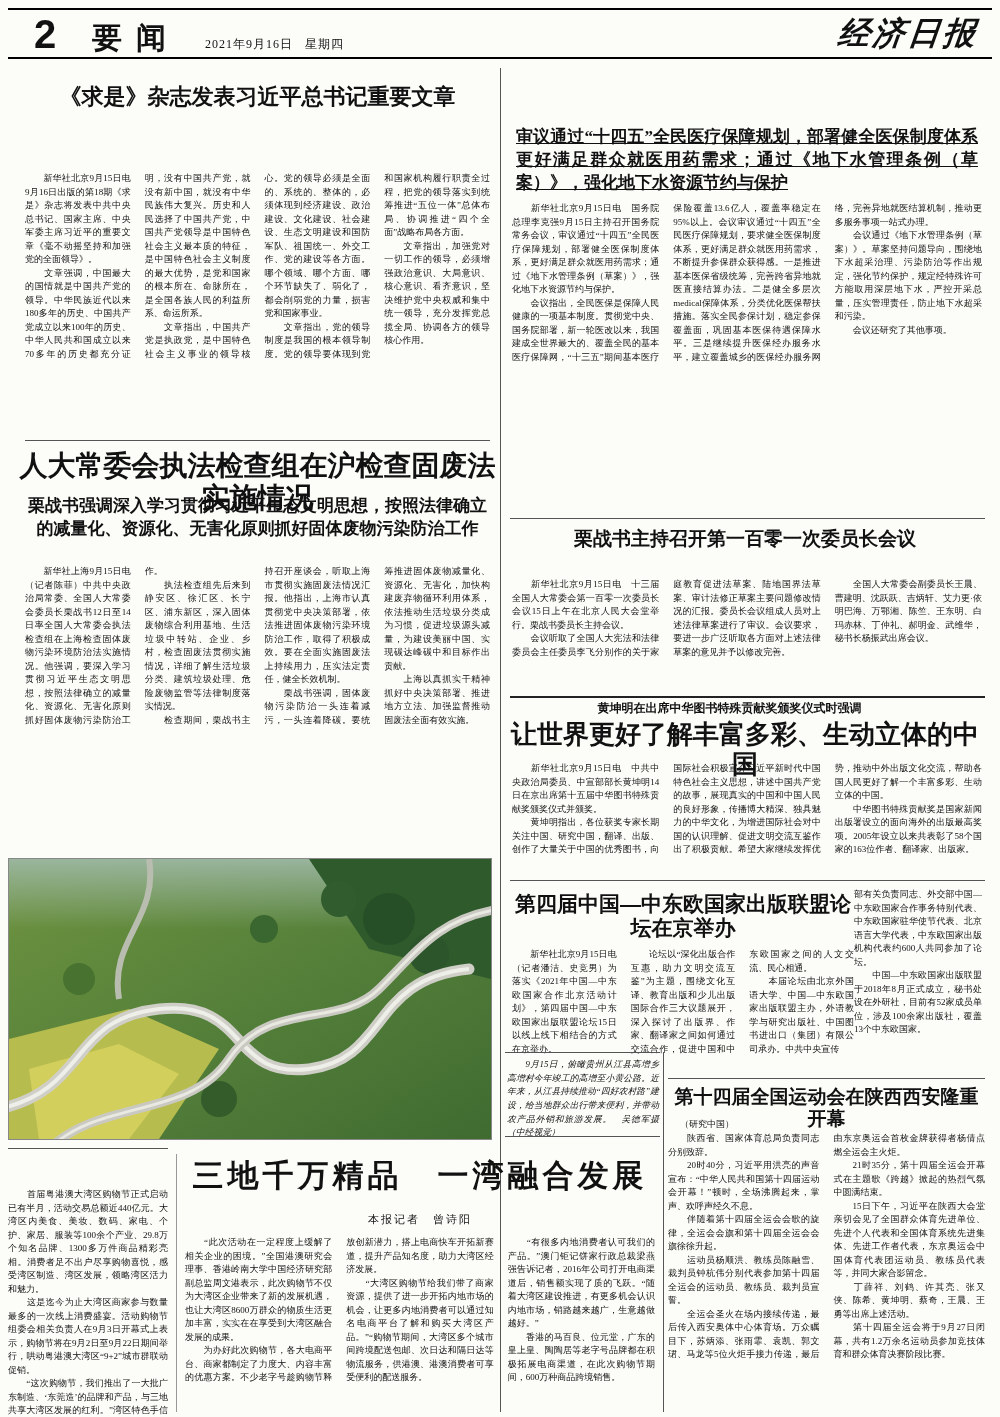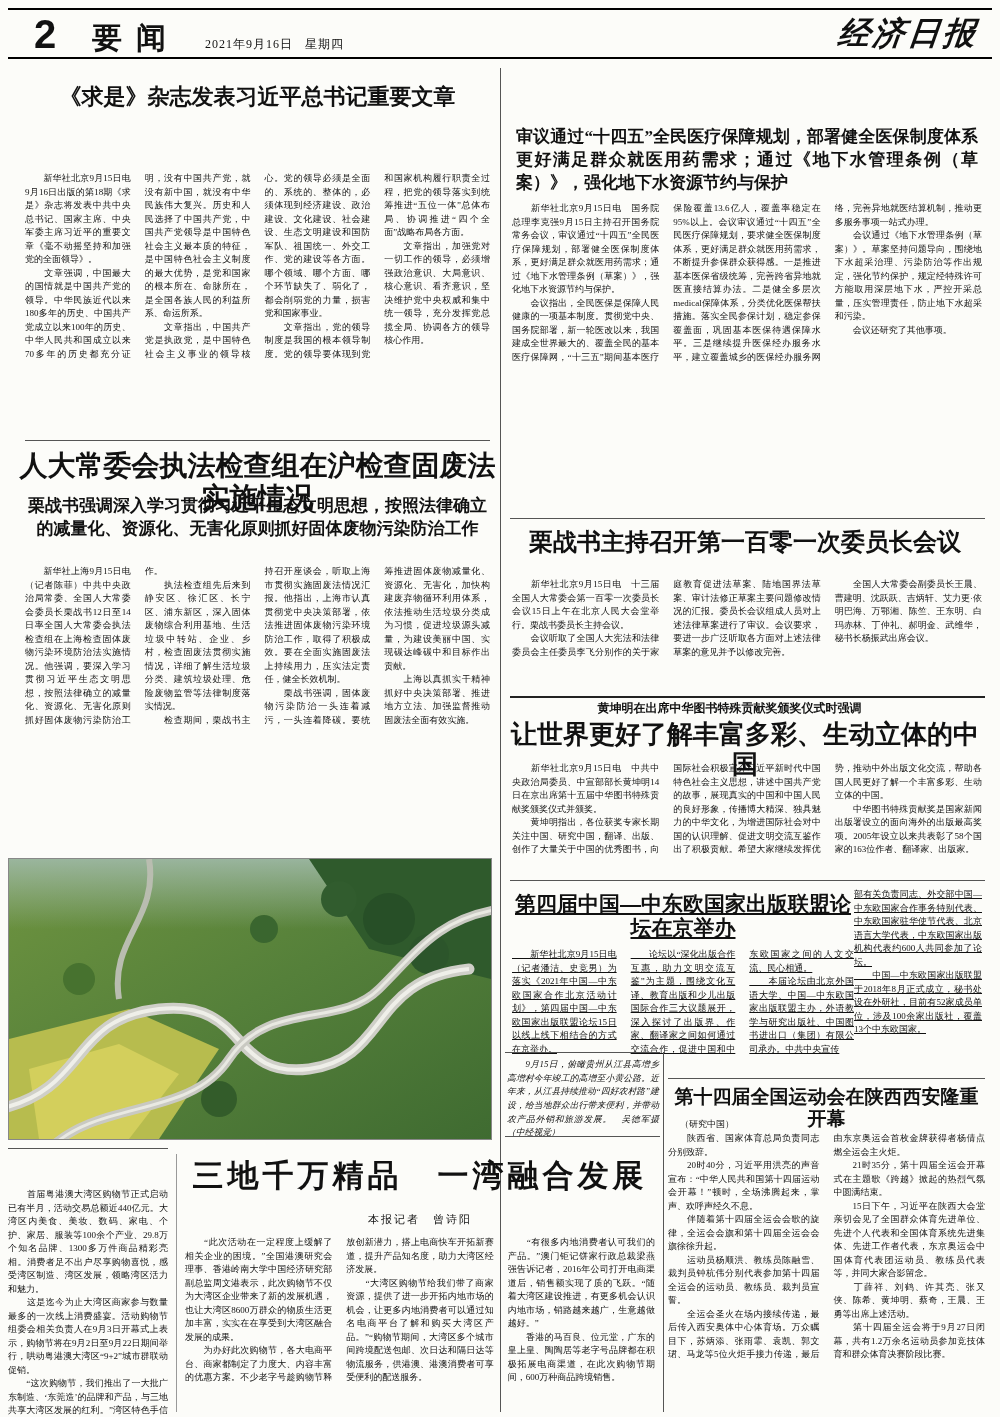--- a/index.html
+++ b/index.html
@@ -28,21 +28,21 @@
     font-size:9px;line-height:1.5;text-align:justify;
     white-space:pre-line;column-gap:14px;column-rule:none;overflow:hidden;
   }
   .cols4{column-count:4;}
   .cols3{column-count:3;}
   .cols2{column-count:2;}
   .abs{position:absolute;}
   .caption{font-size:8.8px;line-height:1.55;text-align:justify;white-space:pre-line;font-style:italic;}
   .continued{font-size:9px;}
   
-  .forum-wrap{display:flex;gap:0;text-decoration:underline;}
+  .forum-wrap{display:flex;gap:0;}
   .forum-main{flex:1;}
   .forum-side{width:128px;font-size:9px;line-height:1.5;text-align:justify;white-space:pre-line;}
   .photo-frame{position:absolute;border:1px solid #888;overflow:hidden;}
 </style>
 </head>
 <body>
 
 <div class="page">
 
   <div class="top-rule"></div>
@@ -99,29 +99,29 @@
       <circle cx="70" cy="120" r="16" fill="#47722f"></circle>
         <circle cx="210" cy="240" r="18" fill="#335c2a"></circle>
       <path d="M-10,250 C80,230 60,160 150,150 C240,140 220,220 300,210 C380,200 360,120 460,110" fill="none" stroke="#cfcfc8" stroke-width="11" stroke-linecap="round"></path>
       <path d="M-10,250 C80,230 60,160 150,150 C240,140 220,220 300,210 C380,200 360,120 460,110" fill="none" stroke="#efefe9" stroke-width="4"></path>
       <path d="M40,290 C90,240 180,260 220,200 C260,140 330,170 370,130 C410,90 430,60 490,50" fill="none" stroke="#c9c9c2" stroke-width="9" stroke-linecap="round"></path>
       <path d="M40,290 C90,240 180,260 220,200 C260,140 330,170 370,130 C410,90 430,60 490,50" fill="none" stroke="#e9e9e2" stroke-width="3"></path>
       <path d="M140,0 C150,60 100,80 110,140" fill="none" stroke="#b9bdb0" stroke-width="6"></path>
     </svg>
   </div>
 
-  <div class="abs subhead" style="left:516px;top:126px;width:462px;font-size:17px;text-align:justify;">审议通过“十四五”全民医疗保障规划，部署健全医保制度体系更好满足群众就医用药需求；通过《地下水管理条例（草案）》，强化地下水资源节约与保护</div>
+  <div class="abs subhead" style="left:516px;top:126px;width:462px;font-size:17px;text-align:justify;text-decoration:underline;">审议通过“十四五”全民医疗保障规划，部署健全医保制度体系更好满足群众就医用药需求；通过《地下水管理条例（草案）》，强化地下水资源节约与保护</div>
   <div class="abs body cols3" style="left:512px;top:202px;width:470px;height:308px;">　　新华社北京9月15日电　国务院总理李克强9月15日主持召开国务院常务会议，审议通过“十四五”全民医疗保障规划，部署健全医保制度体系，更好满足群众就医用药需求；通过《地下水管理条例（草案）》，强化地下水资源节约与保护。
 　　会议指出，全民医保是保障人民健康的一项基本制度。贯彻党中央、国务院部署，新一轮医改以来，我国建成全世界最大的、覆盖全民的基本医疗保障网，“十三五”期间基本医疗保险覆盖13.6亿人，覆盖率稳定在95%以上。会议审议通过“十四五”全民医疗保障规划，要求健全医保制度体系，更好满足群众就医用药需求，不断提升参保群众获得感。一是推进基本医保省级统筹，完善跨省异地就医直接结算办法。二是健全多层次medical保障体系，分类优化医保帮扶措施。落实全民参保计划，稳定参保覆盖面，巩固基本医保待遇保障水平。三是继续提升医保经办服务水平，建立覆盖城乡的医保经办服务网络，完善异地就医结算机制，推动更多服务事项一站式办理。
 　　会议通过《地下水管理条例（草案）》。草案坚持问题导向，围绕地下水超采治理、污染防治等作出规定，强化节约保护，规定经特殊许可方能取用深层地下水，严控开采总量，压实管理责任，防止地下水超采和污染。
 　　会议还研究了其他事项。</div>
 
   <div class="hrule" style="left:510px;top:518px;width:475px;"></div>
 
-  <div class="abs headline" style="left:505px;top:528px;width:480px;font-size:24px;">栗战书主持召开第一百零一次委员长会议</div>
+  <div class="abs headline" style="left:505px;top:528px;width:480px;font-size:19px;">栗战书主持召开第一百零一次委员长会议</div>
   <div class="abs body cols3" style="left:512px;top:578px;width:470px;height:112px;">　　新华社北京9月15日电　十三届全国人大常委会第一百零一次委员长会议15日上午在北京人民大会堂举行。栗战书委员长主持会议。
 　　会议听取了全国人大宪法和法律委员会主任委员李飞分别作的关于家庭教育促进法草案、陆地国界法草案、审计法修正草案主要问题修改情况的汇报。委员长会议组成人员对上述法律草案进行了审议。会议要求，要进一步广泛听取各方面对上述法律草案的意见并予以修改完善。
 　　全国人大常委会副委员长王晨、曹建明、沈跃跃、吉炳轩、艾力更·依明巴海、万鄂湘、陈竺、王东明、白玛赤林、丁仲礼、郝明金、武维华，秘书长杨振武出席会议。</div>
 
   <div class="hrule bold" style="left:510px;top:696px;width:475px;"></div>
 
   <div class="abs kicker" style="left:492px;top:700px;width:475px;font-size:12px;">黄坤明在出席中华图书特殊贡献奖颁奖仪式时强调</div>
   <div class="abs headline" style="left:505px;top:720px;width:480px;font-size:26px;">让世界更好了解丰富多彩、生动立体的中国</div>
   <div class="abs body cols3" style="left:512px;top:762px;width:470px;height:112px;">　　新华社北京9月15日电　中共中央政治局委员、中宣部部长黄坤明14日在京出席第十五届中华图书特殊贡献奖颁奖仪式并颁奖。
 　　黄坤明指出，各位获奖专家长期关注中国、研究中国，翻译、出版、创作了大量关于中国的优秀图书，向国际社会积极宣介习近平新时代中国特色社会主义思想，讲述中国共产党的故事，展现真实的中国和中国人民的良好形象，传播博大精深、独具魅力的中华文化，为增进国际社会对中国的认识理解、促进文明交流互鉴作出了积极贡献。希望大家继续发挥优势，推动中外出版文化交流，帮助各国人民更好了解一个丰富多彩、生动立体的中国。

